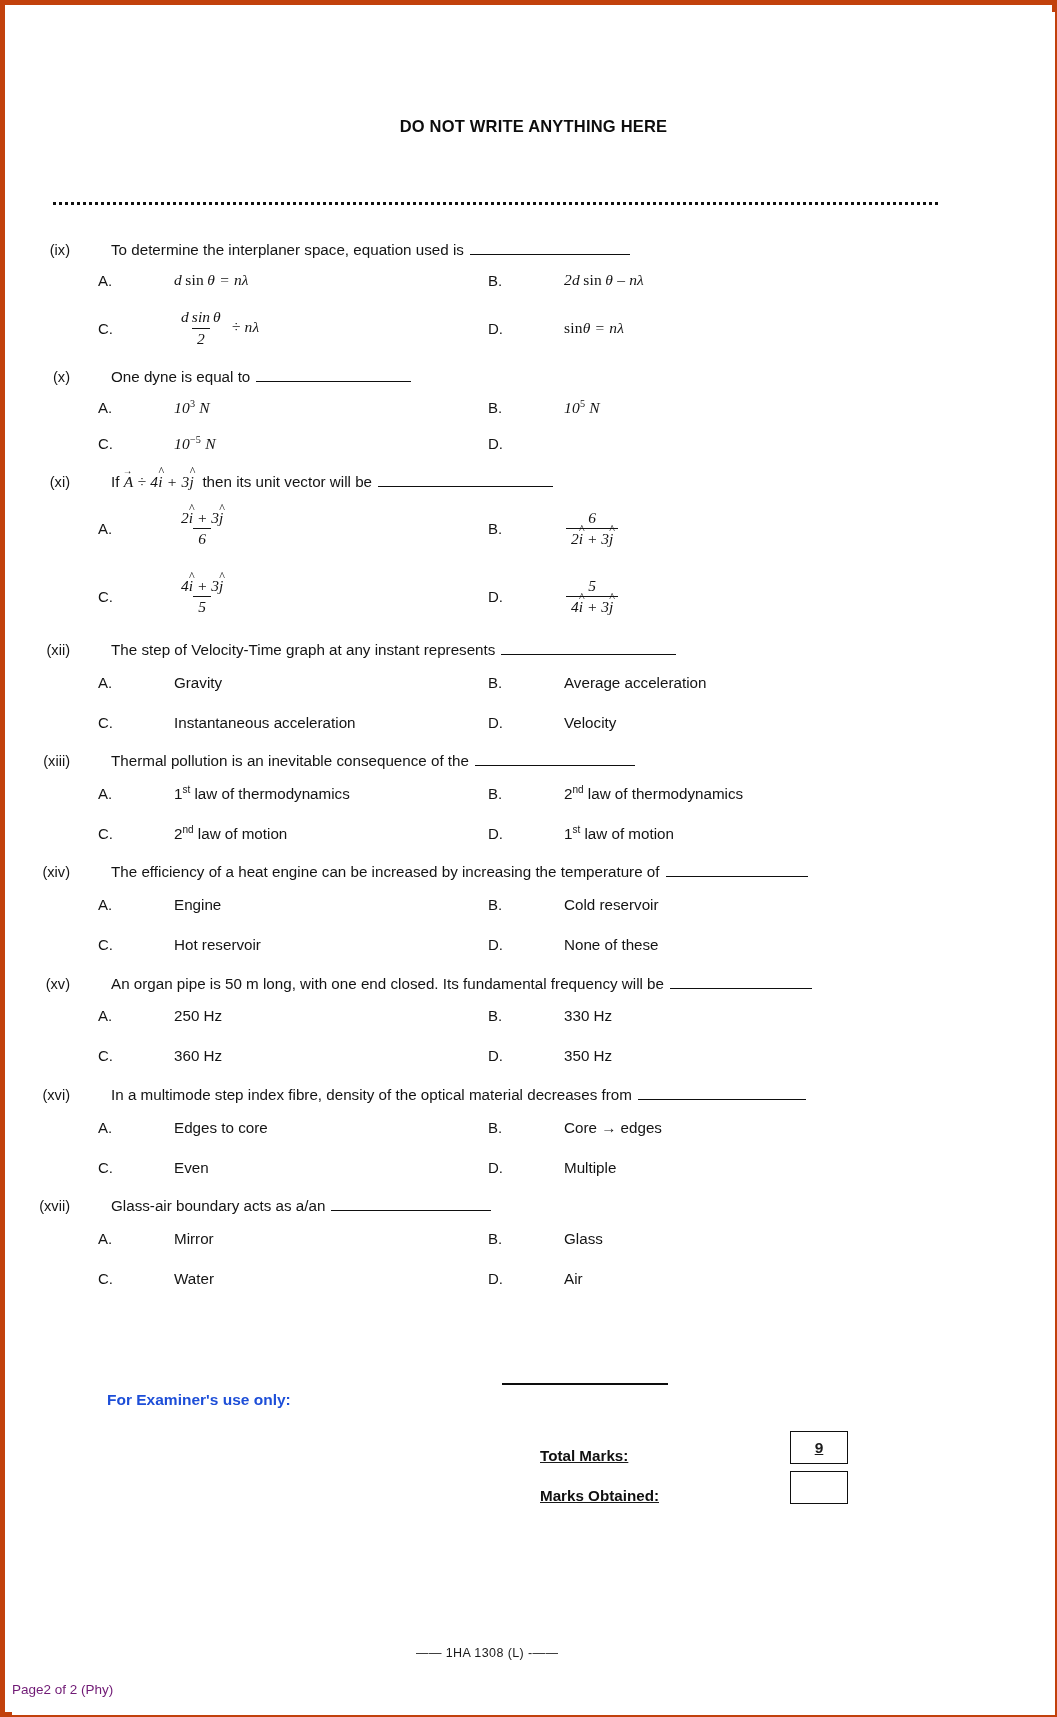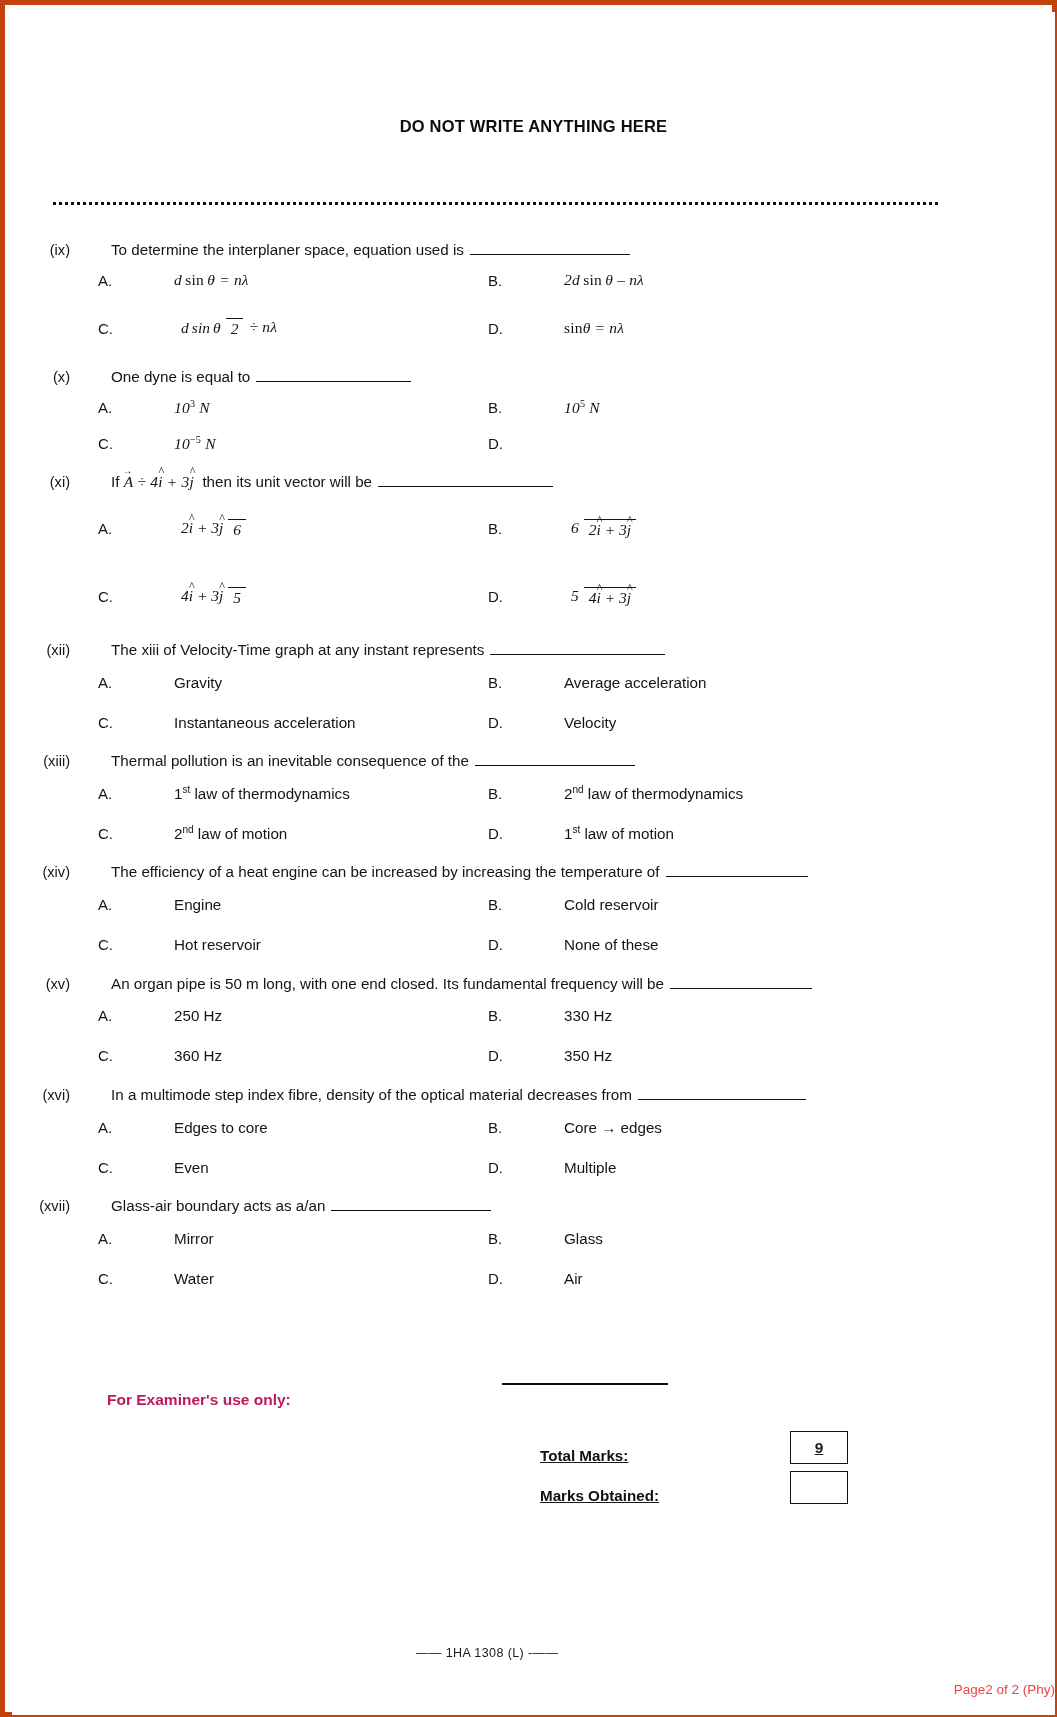--- a/index.html
+++ b/index.html
@@ -118,21 +118,21 @@
     font-style: italic;
     font-size: 15.5px;
     letter-spacing: 0.2px;
   }
   .math .up { font-style: normal; }
   sup { font-size: 0.66em; vertical-align: super; font-style: normal;}
   .sup-roman { font-size: 0.66em; vertical-align: super; font-style: normal; font-family: "Liberation Sans", sans-serif; }
 
   .frac {
     display: inline-flex;
-    flex-direction: row;
+    flex-direction: column;
     align-items: center;
     vertical-align: middle;
     font-family: "Liberation Serif", serif;
     font-style: italic;
     font-size: 15.5px;
     line-height: 1.18;
     margin: 0 2px;
   }
   .frac .num { padding: 0 5px 1px 5px; }
   .frac .den { padding: 1px 5px 0 5px; border-top: 1.3px solid #141414; }
@@ -171,21 +171,21 @@
     position: absolute;
     left: 490px; top: 1371px;
     width: 166px;
     border-top: 2.6px solid #0d0d0d;
   }
   .examiner-label {
     position: absolute;
     left: 95px; top: 1379px;
     font-size: 15.5px;
     font-weight: bold;
-    color: #be185d;
+    color: #1d4ed8;
   }
   .marks-rows {
     position: absolute;
     left: 528px; top: 1412px;
     width: 330px;
   }
   .marks-row {
     display: flex;
     align-items: flex-end;
     height: 40px;
@@ -212,23 +212,23 @@
     position: absolute;
     left: 404px; top: 1634px;
     font-size: 12.5px;
     color: #1b1b1b;
     letter-spacing: 0.4px;
   }
   .page-foot {
     position: absolute;
     left: 0; top: 1670px;
     width: 1043px;
-    text-align: right;
+    text-align: left;
     font-size: 13.5px;
-    color: #ef4444;
+    color: #701a75;
   }
 </style>
 </head>
 <body>
 
 <div class="page-frame">
   <div class="sheet">
 
     <div class="doc-header">DO NOT WRITE ANYTHING HERE</div>
 
@@ -341,21 +341,21 @@
                 </span>
             </span>
           </div>
         </div>
       </div>
 
       <div class="qblock" style="margin-top:14px;">
         <div class="qstem">
           <span class="qnum">(xii)</span>
           <span class="qtext">
-            <span>The xiii of Velocity-Time graph at any instant represents</span>
+            <span>The step of Velocity-Time graph at any instant represents</span>
             <span class="blankline bl-lg"></span>
           </span>
         </div>
         <div class="opts" style="row-gap:6px; margin-top:6px;">
           <div class="opt">
             <span class="optkey">A.</span>
             <span class="opttext">Gravity</span>
           </div>
           <div class="opt">
             <span class="optkey">B.</span>

